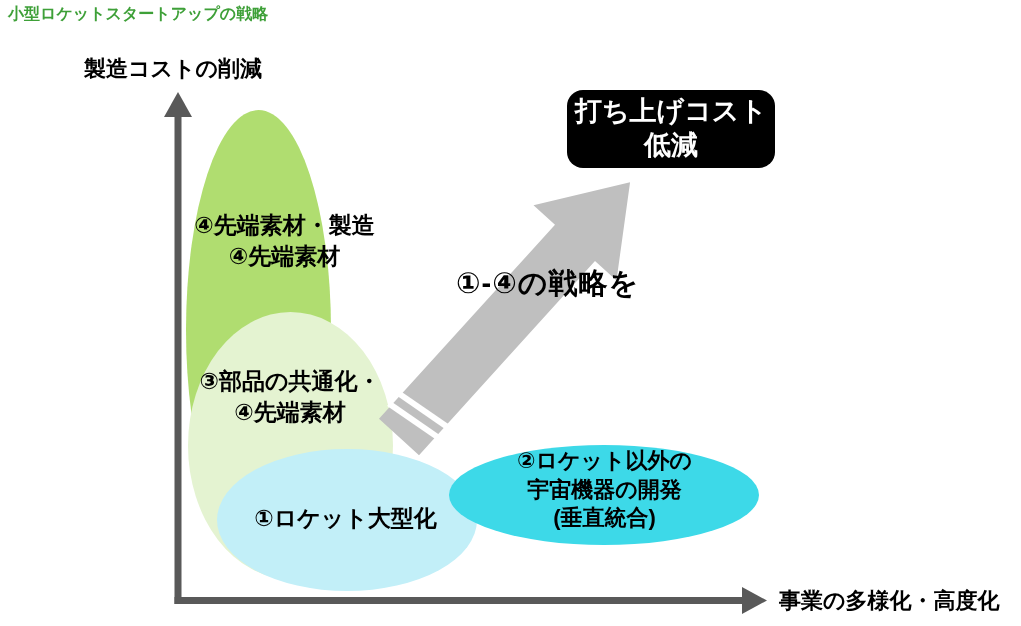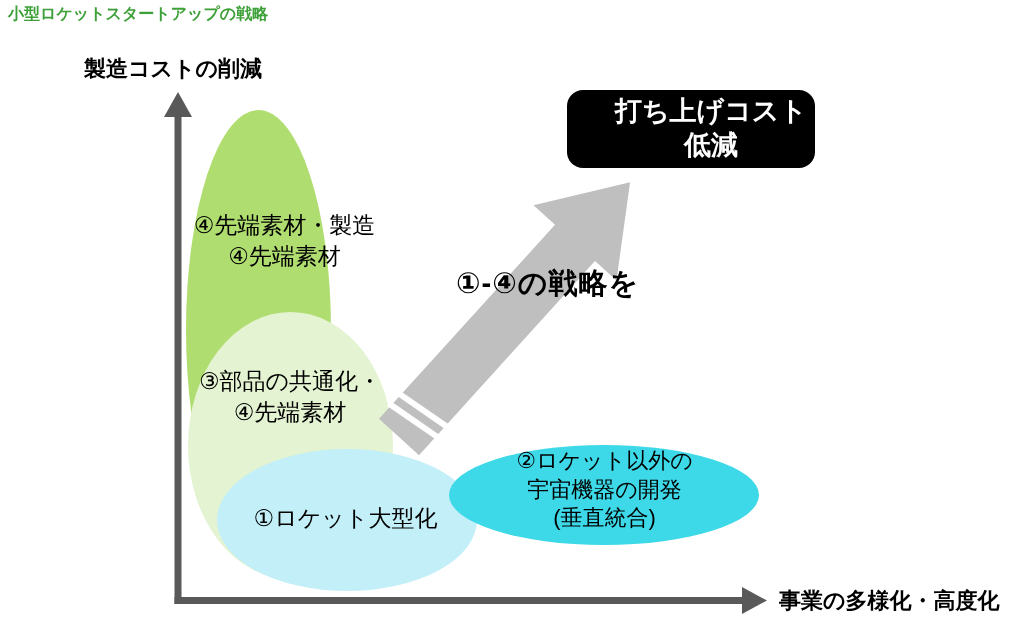--- a/index.html
+++ b/index.html
@@ -12,21 +12,21 @@
   .y-label{left:84px;top:54px;font-size:22px;font-weight:700;z-index:9;}
   .x-label{left:779px;top:586px;font-size:22px;font-weight:700;z-index:9;}
   svg.layer{left:0;top:0;width:1021px;height:626px;pointer-events:none;}
   .axes-layer{z-index:1;}
   .arrow-layer{z-index:6;}
   .ellipse{border-radius:50%;}
   .e4{left:186px;top:110px;width:145px;height:440px;z-index:2;}
   .e3{left:188px;top:312px;width:205px;height:267px;z-index:3;}
   .e1{left:217px;top:449px;width:260px;height:142px;z-index:4;}
   .e2{left:449px;top:445px;width:310px;height:100px;z-index:5;}
-  .lbl{z-index:7;text-align:center;font-weight:400;line-height:1.35;}
+  .lbl{z-index:7;text-align:center;font-weight:700;line-height:1.35;}
   .l4{left:172px;top:210px;width:225px;font-size:23px;}
   .l3{left:175px;top:366px;width:230px;font-size:23px;}
   .l1{left:238px;top:503px;width:215px;font-size:23px;}
   .l2{left:462px;top:447px;width:285px;font-size:22px;line-height:1.3;}
   .combine{left:375px;top:264px;width:345px;z-index:8;text-align:center;
     font-size:29px;font-weight:700;line-height:1.32;letter-spacing:1px;}
   .goal{left:567px;top:90px;width:208px;height:78px;z-index:8;border-radius:16px;
     display:flex;flex-direction:column;align-items:center;justify-content:center;
     font-size:27px;font-weight:700;line-height:1.25;text-align:center;}
 </style>
@@ -80,18 +80,18 @@
   <div class="abs lbl l2">
     <div>②ロケット以外の</div>
     <div>宇宙機器の開発</div>
     <div>(垂直統合)</div>
   </div>
 
   <div class="abs combine">
     <div>①-④の戦略を</div>
   </div>
 
-  <div class="abs goal" style="background-color: rgb(0, 0, 0); color: rgb(255, 255, 255); padding-left: 40px;">
+  <div class="abs goal" style="background-color: rgb(0, 0, 0); color: rgb(255, 255, 255);">
     <div>打ち上げコスト</div>
     <div>低減</div>
   </div>
 
 </div>
 
 </body></html>

